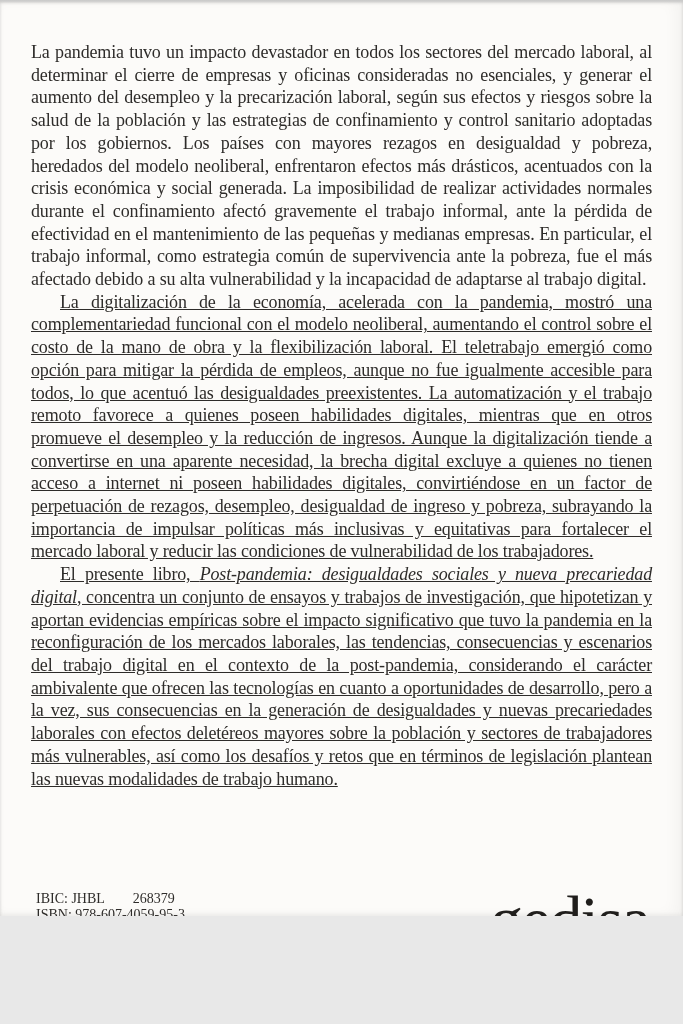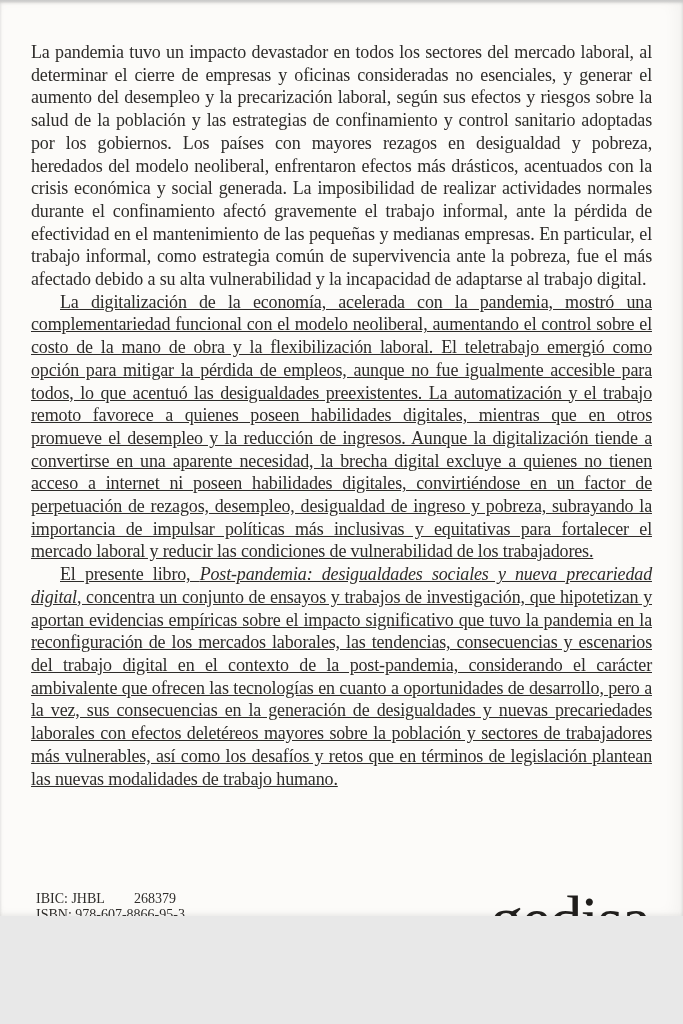--- a/index.html
+++ b/index.html
@@ -37,24 +37,25 @@
     position: absolute;
     left: 36px;
     top: 891px;
     width: 150px;
     font-family: "Liberation Serif", "DejaVu Serif", serif;
     font-size: 14px;
     color: #2e2c2a;
   }
   .codes-line {
     display: flex;
-    justify-content: space-between;
+    justify-content: flex-start;
     width: 140px;
     line-height: 16px;
     white-space: nowrap;
+    gap: 28px;
   }
   .isbn-line {
     line-height: 16px;
     white-space: nowrap;
   }
   .barcode-wrap {
     margin-top: 2px;
     margin-left: 2px;
   }
   .barcode-wrap svg { display: block; }
@@ -105,21 +106,21 @@
     <p>La pandemia tuvo un impacto devastador en todos los sectores del mercado laboral, al determinar el cierre de empresas y oficinas consideradas no esenciales, y generar el aumento del desempleo y la precarización laboral, según sus efectos y riesgos sobre la salud de la población y las estrategias de confinamiento y control sanitario adoptadas por los gobiernos. Los países con mayores rezagos en desigualdad y pobreza, heredados del modelo neoliberal, enfrentaron efectos más drásticos, acentuados con la crisis económica y social generada. La imposibilidad de realizar actividades normales durante el confinamiento afectó gravemente el trabajo informal, ante la pérdida de efectividad en el mantenimiento de las pequeñas y medianas empresas. En particular, el trabajo informal, como estrategia común de supervivencia ante la pobreza, fue el más afectado debido a su alta vulnerabilidad y la incapacidad de adaptarse al trabajo digital.</p>
     <p class="indent">La digitalización de la economía, acelerada con la pandemia, mostró una complementariedad funcional con el modelo neoliberal, aumentando el control sobre el costo de la mano de obra y la flexibilización laboral. El teletrabajo emergió como opción para mitigar la pérdida de empleos, aunque no fue igualmente accesible para todos, lo que acentuó las desigualdades preexistentes. La automatización y el trabajo remoto favorece a quienes poseen habilidades digitales, mientras que en otros promueve el desempleo y la reducción de ingresos. Aunque la digitalización tiende a convertirse en una aparente necesidad, la brecha digital excluye a quienes no tienen acceso a internet ni poseen habilidades digitales, convirtiéndose en un factor de perpetuación de rezagos, desempleo, desigualdad de ingreso y pobreza, subrayando la importancia de impulsar políticas más inclusivas y equitativas para fortalecer el mercado laboral y reducir las condiciones de vulnerabilidad de los trabajadores.</p>
     <p class="indent"><span>El presente libro, </span><em>Post-pandemia: desigualdades sociales y nueva precariedad digital</em><span>, concentra un conjunto de ensayos y trabajos de investigación, que hipotetizan y aportan evidencias empíricas sobre el impacto significativo que tuvo la pandemia en la reconfiguración de los mercados laborales, las tendencias, consecuencias y escenarios del trabajo digital en el contexto de la post-pandemia, considerando el carácter ambivalente que ofrecen las tecnologías en cuanto a oportunidades de desarrollo, pero a la vez, sus consecuencias en la generación de desigualdades y nuevas precariedades laborales con efectos deletéreos mayores sobre la población y sectores de trabajadores más vulnerables, así como los desafíos y retos que en términos de legislación plantean las nuevas modalidades de trabajo humano.</span></p>
   </div>
 
   <div class="footer-codes">
     <div class="codes-line">
       <span>IBIC: JHBL</span>
       <span>268379</span>
     </div>
-    <div class="isbn-line">ISBN: 978-607-8866-95-3</div>
+    <div class="isbn-line">ISBN: 978-607-4059-95-3</div>
     <div class="barcode-wrap">
       <svg width="148" height="62" viewBox="-13 0 148 62">
         <g>
             <rect x="0.00" y="0" width="1.42" height="45"></rect>
             <rect x="2.84" y="0" width="1.42" height="45"></rect>
             <rect x="5.68" y="0" width="1.42" height="37"></rect>
             <rect x="7.10" y="0" width="1.42" height="37"></rect>
             <rect x="8.52" y="0" width="1.42" height="37"></rect>
             <rect x="11.36" y="0" width="1.42" height="37"></rect>
             <rect x="12.78" y="0" width="1.42" height="37"></rect>

